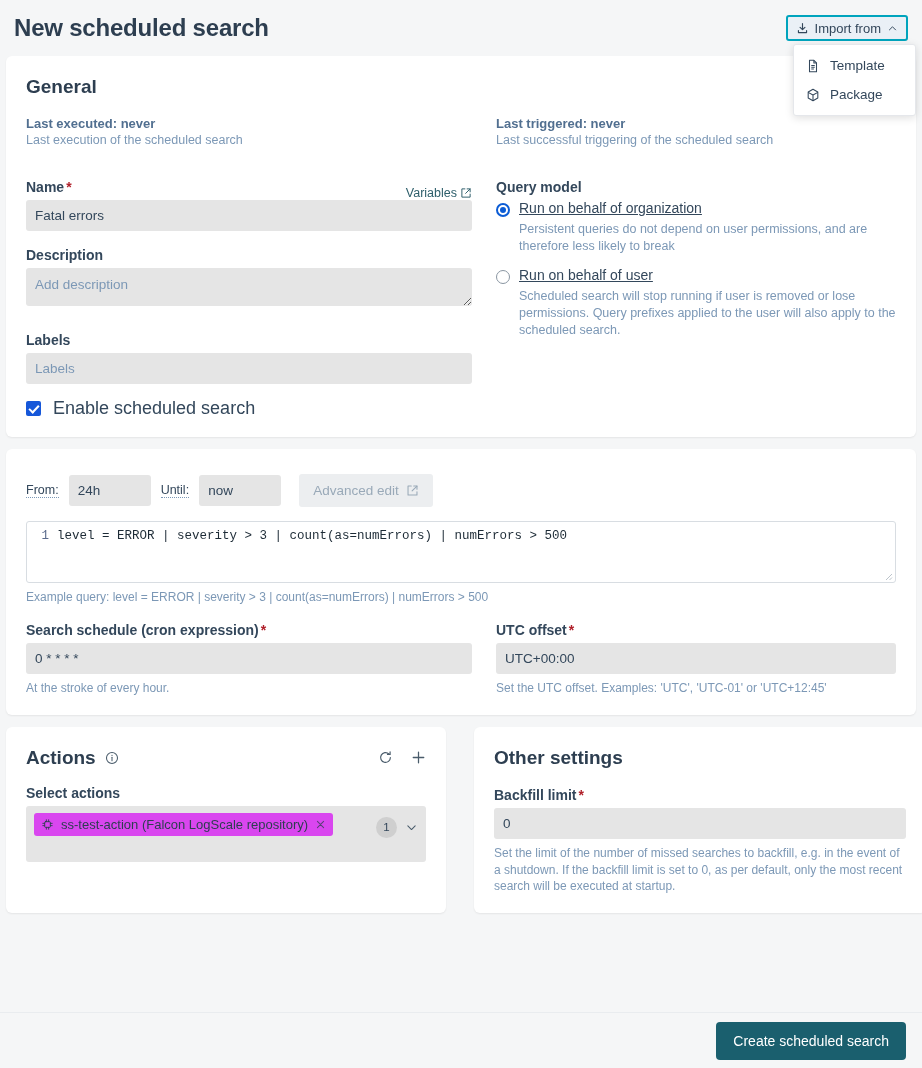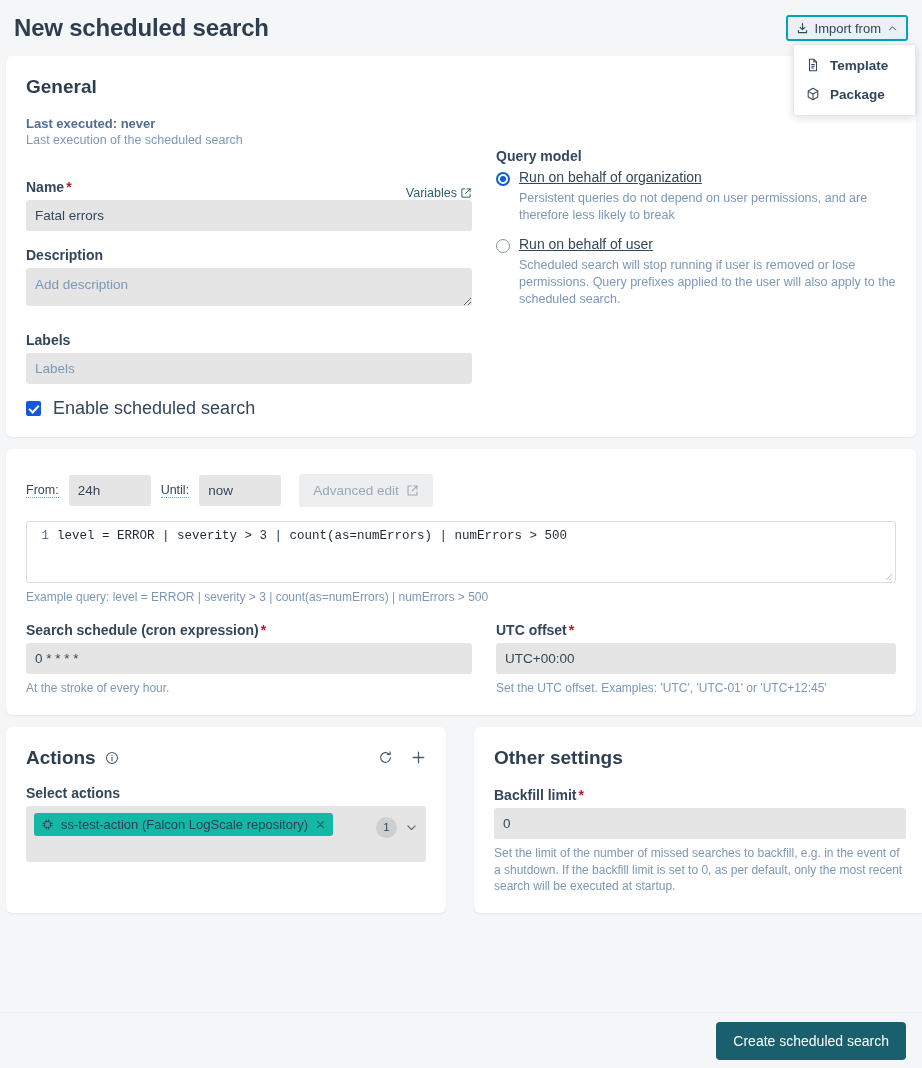--- a/index.html
+++ b/index.html
@@ -42,25 +42,24 @@
     position: absolute; top: 29px; right: -8px;
     width: 123px;
     background: #fff;
     border: 1px solid #e5e7eb;
     border-radius: 3px;
     box-shadow: 0 2px 8px rgba(0,0,0,.13);
     padding: 6px 0;
     z-index: 30;
   }
   .dd-item {
-    display: flex; align-items: flex-start; gap: 10px;
+    display: flex; align-items: center; gap: 10px;
     padding: 7px 12px;
     font-size: 13.5px; color: #33475b;
     cursor: pointer;
-    font-weight: bold;
   }
 
   
   .card {
     background: #fff;
     border-radius: 6px;
     box-shadow: 0 1px 2px rgba(0,0,0,.07);
     margin: 0 6px 12px 6px;
     padding: 20px 20px 18px 20px;
   }
@@ -190,21 +189,21 @@
   .actions-icons { display: flex; align-items: center; gap: 18px; }
   .icon-btn { cursor: pointer; display: inline-flex; color: #4a5c6b; }
   .select-box {
     background: #e5e5e5; border-radius: 3px;
     min-height: 56px; padding: 7px 8px;
     display: flex; align-items: flex-start; justify-content: space-between;
     cursor: pointer;
   }
   .chip {
     display: inline-flex; align-items: center; gap: 7px;
-    background: #14b8a6; border-radius: 3px;
+    background: #d946ef; border-radius: 3px;
     padding: 4px 7px; font-size: 13px; color: #2d3e50;
     max-width: 330px;
     justify-content: flex-end;
   }
   .chip-x { cursor: pointer; opacity: .75; display: inline-flex; }
   .chip-tail { display: flex; align-items: center; gap: 8px; padding-top: 4px; }
   .count-badge {
     width: 21px; height: 21px; border-radius: 50%;
     background: #cfcfcf; color: #33475b;
     font-size: 11.5px; display: flex; align-items: center; justify-content: center;
@@ -316,20 +315,24 @@
         <label class="field-label">Labels</label>
         <input class="input" placeholder="Labels" style="">
 
         <div class="check-row">
           <span class="checkbox"></span>
           <span class="check-label">Enable scheduled search</span>
         </div>
       </div>
 
       <div class="col-r">
+        <div>
+          <div class="meta-title">Last triggered: never</div>
+          <div class="meta-sub">Last successful triggering of the scheduled search</div>
+        </div>
 
         <div class="spacer-20"></div>
         <div style="height:12px"></div>
 
         <div class="field-label">Query model</div>
 
         <div class="radio-group">
           <div class="radio-row">
             <span class="radio on"></span>
             <span class="radio-label">Run on behalf of organization</span>

